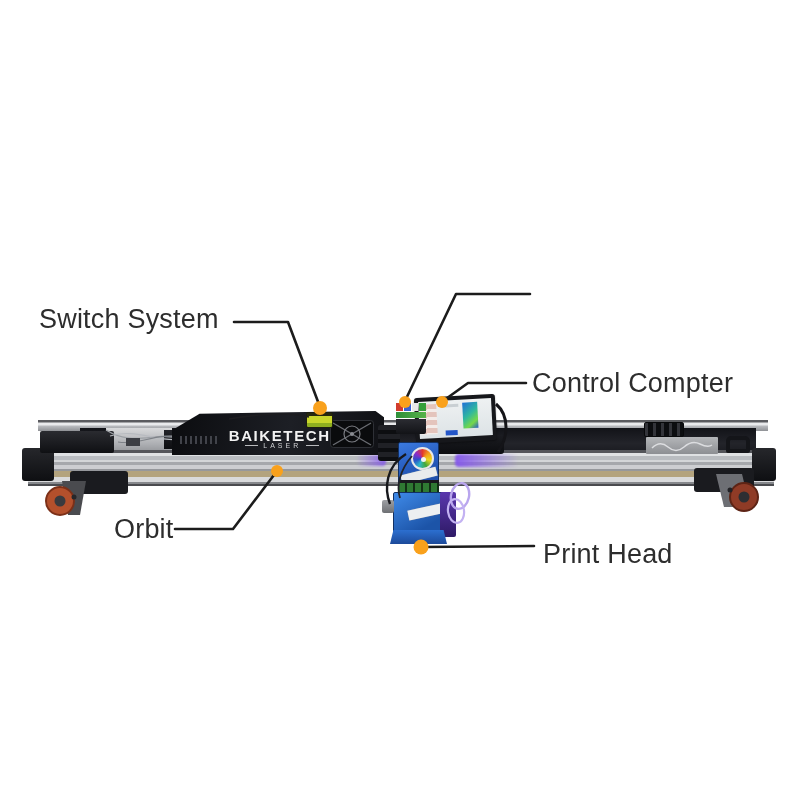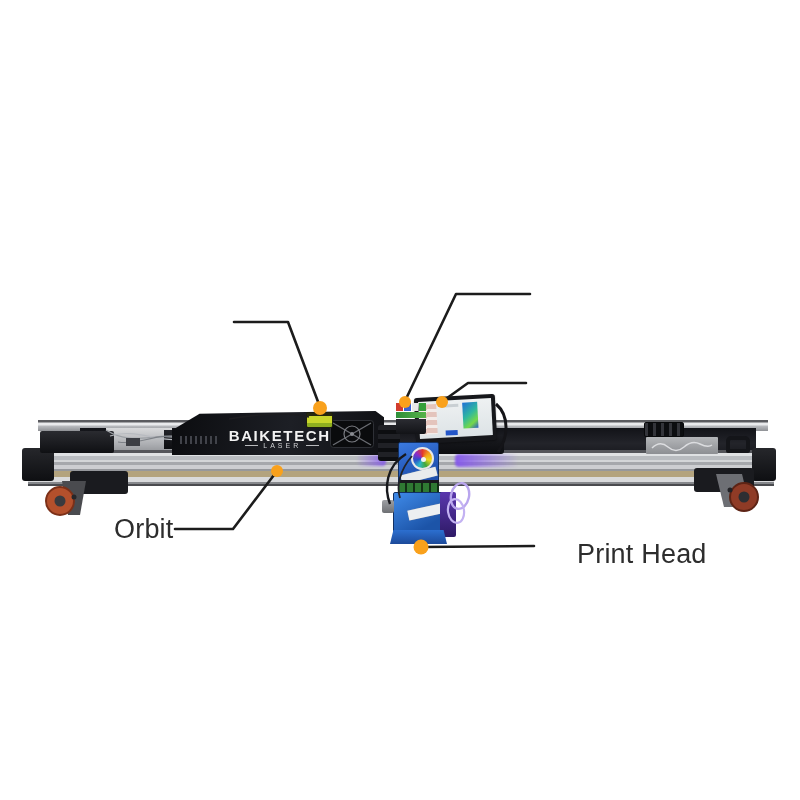--- a/index.html
+++ b/index.html
@@ -13,21 +13,21 @@
 
   
   .label {
     position:absolute; font-size:27px; color:#2d2d2d;
     letter-spacing:0.2px; white-space:nowrap; line-height:1.15;
   }
   #lbl-switch  { left:39px;  top:304px; }
   #lbl-ink     { left:536px; top:280px; }
   #lbl-control { left:532px; top:368px; }
   #lbl-orbit   { left:86px; top:514px;margin-left:28px; }
-  #lbl-print   { left:543px; top:539px;margin-left:34px; }
+  #lbl-print   { left:543px; top:539px; }
 
   #leader-svg { position:absolute; left:0; top:0; width:800px; height:800px; pointer-events:none; z-index:40; }
   #leader-svg polyline { fill:none; stroke:#1c1c1c; stroke-width:2.6; stroke-linecap:round; stroke-linejoin:round; }
   #leader-svg circle { fill:#F9A11C; }
 
   
   .top-beam {
     left:38px; top:420px; width:730px; height:11px;
     background: linear-gradient(#5a5b5f 0 2px, #e9eaec 3px 5px, #b9bbbf 6px, #8f9195 11px);
   }
@@ -265,16 +265,18 @@
     <polyline points="526,383 468,383 443,401"></polyline>
     <polyline points="175,529 233,529 277,471"></polyline>
     <polyline points="534,546 422,547"></polyline>
     <circle cx="320" cy="408" r="7"></circle>
     <circle cx="405" cy="402" r="6"></circle>
     <circle cx="442" cy="402" r="6"></circle>
     <circle cx="277" cy="471" r="6"></circle>
     <circle cx="421" cy="547" r="7.5"></circle>
   </svg>
 
+  <div class="label" id="lbl-switch">Switch System</div>
+  <div class="label" id="lbl-control">Control Compter</div>
   <div class="label" id="lbl-orbit">Orbit</div>
   <div class="label" id="lbl-print">Print Head</div>
 
 </div>
 
 </body></html>

